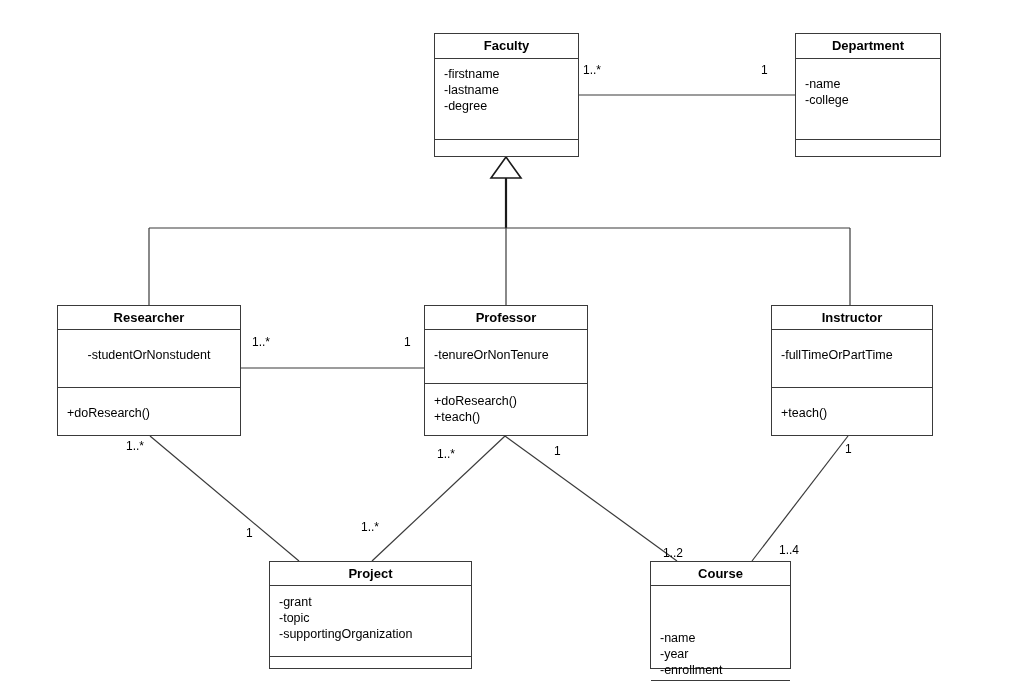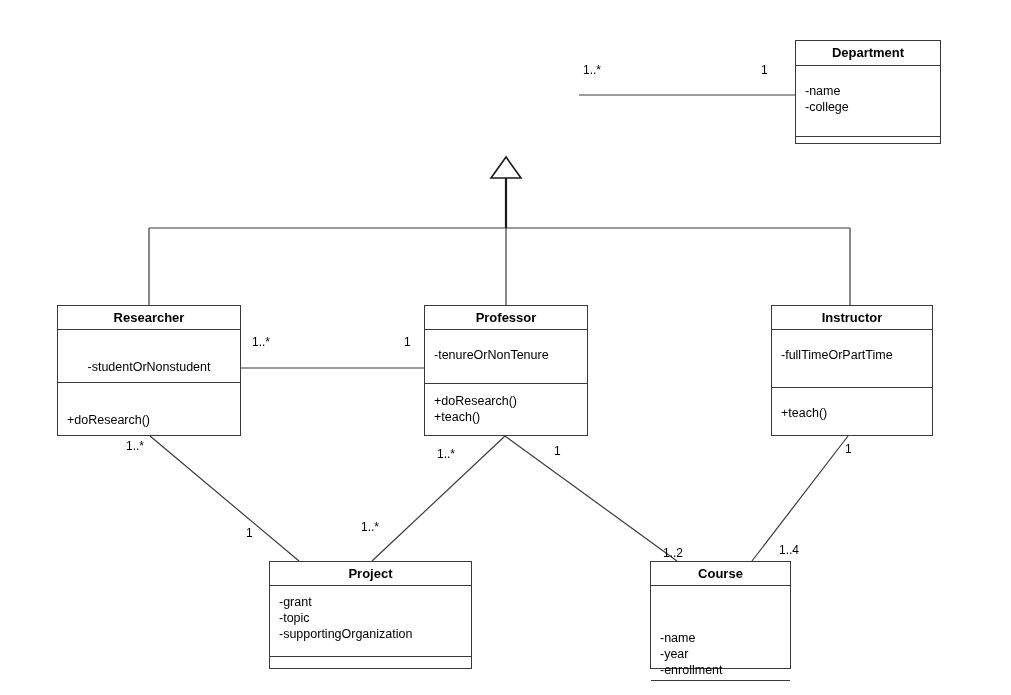--- a/index.html
+++ b/index.html
@@ -90,29 +90,36 @@
 
     <line x1="150" y1="436" x2="299" y2="561" stroke="#3a3a3a" stroke-width="1.2"></line>
 
     <line x1="505" y1="436" x2="372" y2="561" stroke="#3a3a3a" stroke-width="1.2"></line>
 
     <line x1="505" y1="436" x2="677" y2="561" stroke="#3a3a3a" stroke-width="1.2"></line>
 
     <line x1="848" y1="436" x2="752" y2="561" stroke="#3a3a3a" stroke-width="1.2"></line>
   </svg>
 
+  <div class="uml-class" style="left:434px; top:33px; width:145px; height:124px;">
+    <div class="uml-title" style="height:25px;">Faculty</div>
+    <div class="uml-compartment attrs" style="height:64px;">-firstname
+-lastname
+-degree</div>
+    <div class="uml-compartment empty"></div>
+  </div>
 
-  <div class="uml-class" style="left:795px; top:40px; width:146px; height:104px;">
+  <div class="uml-class" style="left:795px; top:33px; width:146px; height:124px;">
     <div class="uml-title" style="height:25px;">Department</div>
     <div class="uml-compartment attrs" style="height:64px; padding-top:17px;">-name
 -college</div>
     <div class="uml-compartment empty"></div>
   </div>
 
-  <div class="uml-class" style="left:57px; top:305px; width:184px; height:131px;gap:12px;">
+  <div class="uml-class" style="left:57px; top:305px; width:184px; height:131px;">
     <div class="uml-title" style="height:24px;">Researcher</div>
     <div class="uml-compartment attrs" style="height:50px; padding-top:17px;text-align:center;">-studentOrNonstudent</div>
     <div class="uml-compartment" style="padding-top:17px;">+doResearch()</div>
   </div>
 
   <div class="uml-class" style="left:424px; top:305px; width:164px; height:131px;">
     <div class="uml-title" style="height:24px;">Professor</div>
     <div class="uml-compartment attrs" style="height:50px; padding-top:17px;">-tenureOrNonTenure</div>
     <div class="uml-compartment" style="padding-top:9px;">+doResearch()
 +teach()</div>

